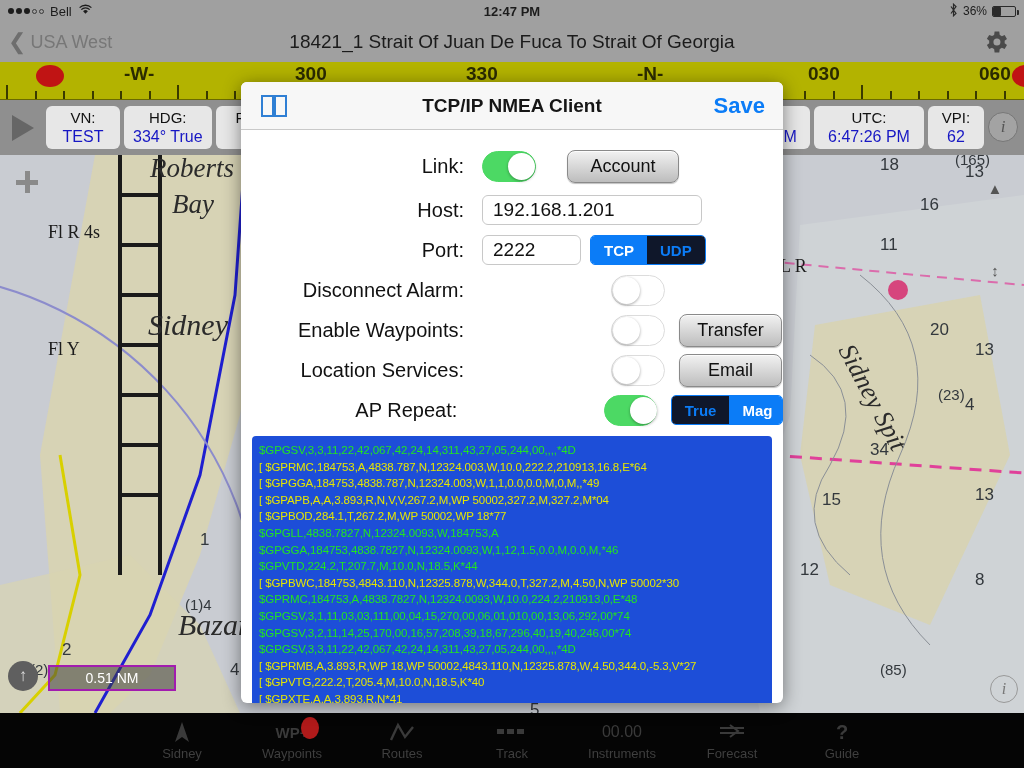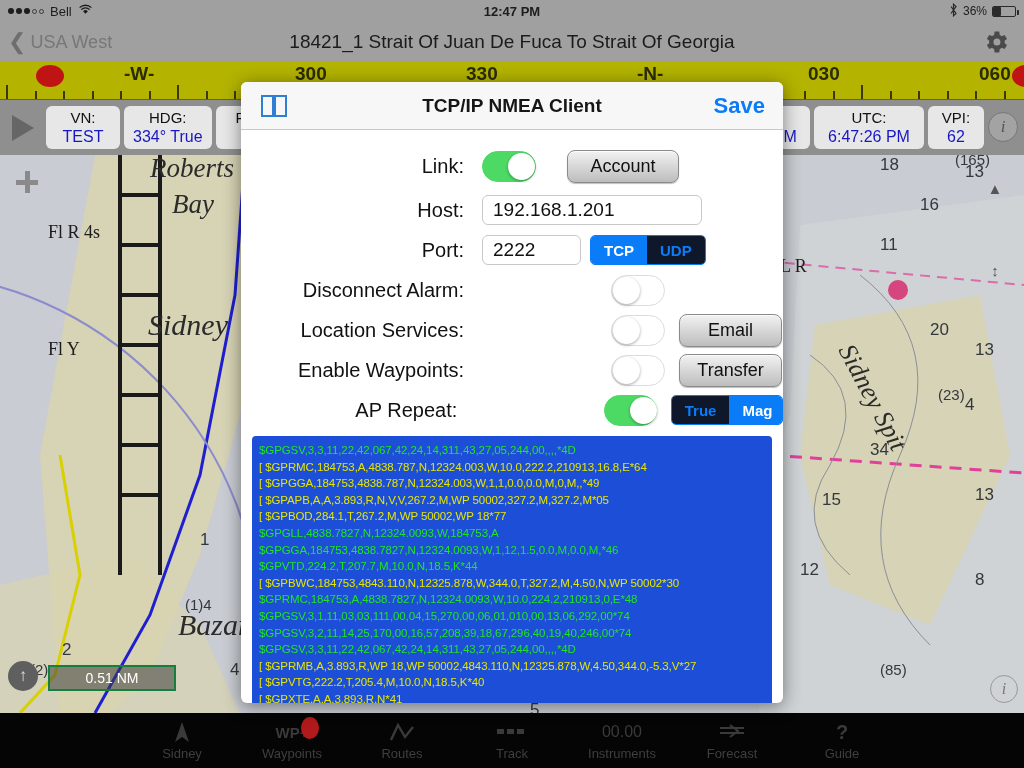--- a/index.html
+++ b/index.html
@@ -83,21 +83,21 @@
   }
   .map-plus::before, .map-plus::after { content:""; position:absolute; background:#8a8a8a;}
   .map-plus::before { left: 0; top: 9px; width: 22px; height: 5px;}
   .map-plus::after { left: 9px; top: 0; width: 5px; height: 22px;}
   .updown {
     position: absolute; right: 14px; width: 30px; height: 30px; color: #555; font-size: 15px;
     display:flex; align-items:center; justify-content:center; cursor: pointer;
   }
   .scalebar {
     position: absolute; left: 48px; bottom: 22px; width: 128px; height: 26px;
-    border: 2px solid #15803d; background: rgba(60,60,60,.55); color: #fff;
+    border: 2px solid #a21caf; background: rgba(60,60,60,.55); color: #fff;
     font-size: 14px; display: flex; align-items: center; justify-content: center;
   }
   .uparrow-btn {
     position: absolute; left: 8px; bottom: 22px; width: 30px; height: 30px; border-radius: 50%;
     background: #5f5f5f; color: #ddd; display: flex; align-items: center; justify-content: center;
     font-size: 17px; cursor: pointer;
   }
   .info-btn2 {
     position: absolute; right: 6px; bottom: 10px; width: 28px; height: 28px; border-radius: 50%;
     border: 1px solid #999; color: #777; font-size: 16px; font-style: italic;
@@ -490,52 +490,52 @@
       </div>
 
       <div class="frow" style="height:40px;">
         <div class="flbl">Disconnect Alarm:</div>
         <div class="sw" style="margin-left:129px;">
             <span class="knob"></span>
           </div>
       </div>
 
       <div class="frow" style="height:40px;">
+        <div class="flbl">Enable Waypoints:</div>
+        <div class="sw" style="margin-left:129px;">
+            <span class="knob"></span>
+          </div>
+        <div class="gbtn gbtn-xfer" style="margin-left:14px;">Transfer</div>
+      </div>
+
+      <div class="frow" style="height:40px;">
         <div class="flbl">Location Services:</div>
         <div class="sw" style="margin-left:129px;">
             <span class="knob"></span>
           </div>
         <div class="gbtn gbtn-email" style="margin-left:14px;">Email</div>
-      </div>
-
-      <div class="frow" style="height:40px;">
-        <div class="flbl">Enable Waypoints:</div>
-        <div class="sw" style="margin-left:129px;">
-            <span class="knob"></span>
-          </div>
-        <div class="gbtn gbtn-xfer" style="margin-left:14px;">Transfer</div>
       </div>
 
       <div class="frow" style="height:40px;">
         <div class="flbl">AP Repeat:</div>
         <div class="sw on" style="margin-left:129px;">
             <span class="knob"></span>
           </div>
         <div class="seg" style="margin-left:14px;">
           <div>True</div>
           <div class="sel">Mag</div>
         </div>
       </div>
     </div>
 
     <div class="console">
       <div class="ln g">$GPGSV,3,3,11,22,42,067,42,24,14,311,43,27,05,244,00,,,,*4D</div>
       <div class="ln y">[ $GPRMC,184753,A,4838.787,N,12324.003,W,10.0,222.2,210913,16.8,E*64</div>
       <div class="ln y">[ $GPGGA,184753,4838.787,N,12324.003,W,1,1,0.0,0.0,M,0,M,,*49</div>
-      <div class="ln y">[ $GPAPB,A,A,3.893,R,N,V,V,267.2,M,WP 50002,327.2,M,327.2,M*05</div>
+      <div class="ln y">[ $GPAPB,A,A,3.893,R,N,V,V,267.2,M,WP 50002,327.2,M,327.2,M*04</div>
       <div class="ln y">[ $GPBOD,284.1,T,267.2,M,WP 50002,WP 18*77</div>
       <div class="ln g">$GPGLL,4838.7827,N,12324.0093,W,184753,A</div>
       <div class="ln g">$GPGGA,184753,4838.7827,N,12324.0093,W,1,12,1.5,0.0,M,0.0,M,*46</div>
       <div class="ln g">$GPVTD,224.2,T,207.7,M,10.0,N,18.5,K*44</div>
       <div class="ln y">[ $GPBWC,184753,4843.110,N,12325.878,W,344.0,T,327.2,M,4.50,N,WP 50002*30</div>
       <div class="ln g">$GPRMC,184753,A,4838.7827,N,12324.0093,W,10.0,224.2,210913,0,E*48</div>
       <div class="ln g">$GPGSV,3,1,11,03,03,111,00,04,15,270,00,06,01,010,00,13,06,292,00*74</div>
       <div class="ln g">$GPGSV,3,2,11,14,25,170,00,16,57,208,39,18,67,296,40,19,40,246,00*74</div>
       <div class="ln g">$GPGSV,3,3,11,22,42,067,42,24,14,311,43,27,05,244,00,,,,*4D</div>
       <div class="ln y">[ $GPRMB,A,3.893,R,WP 18,WP 50002,4843.110,N,12325.878,W,4.50,344.0,-5.3,V*27</div>

